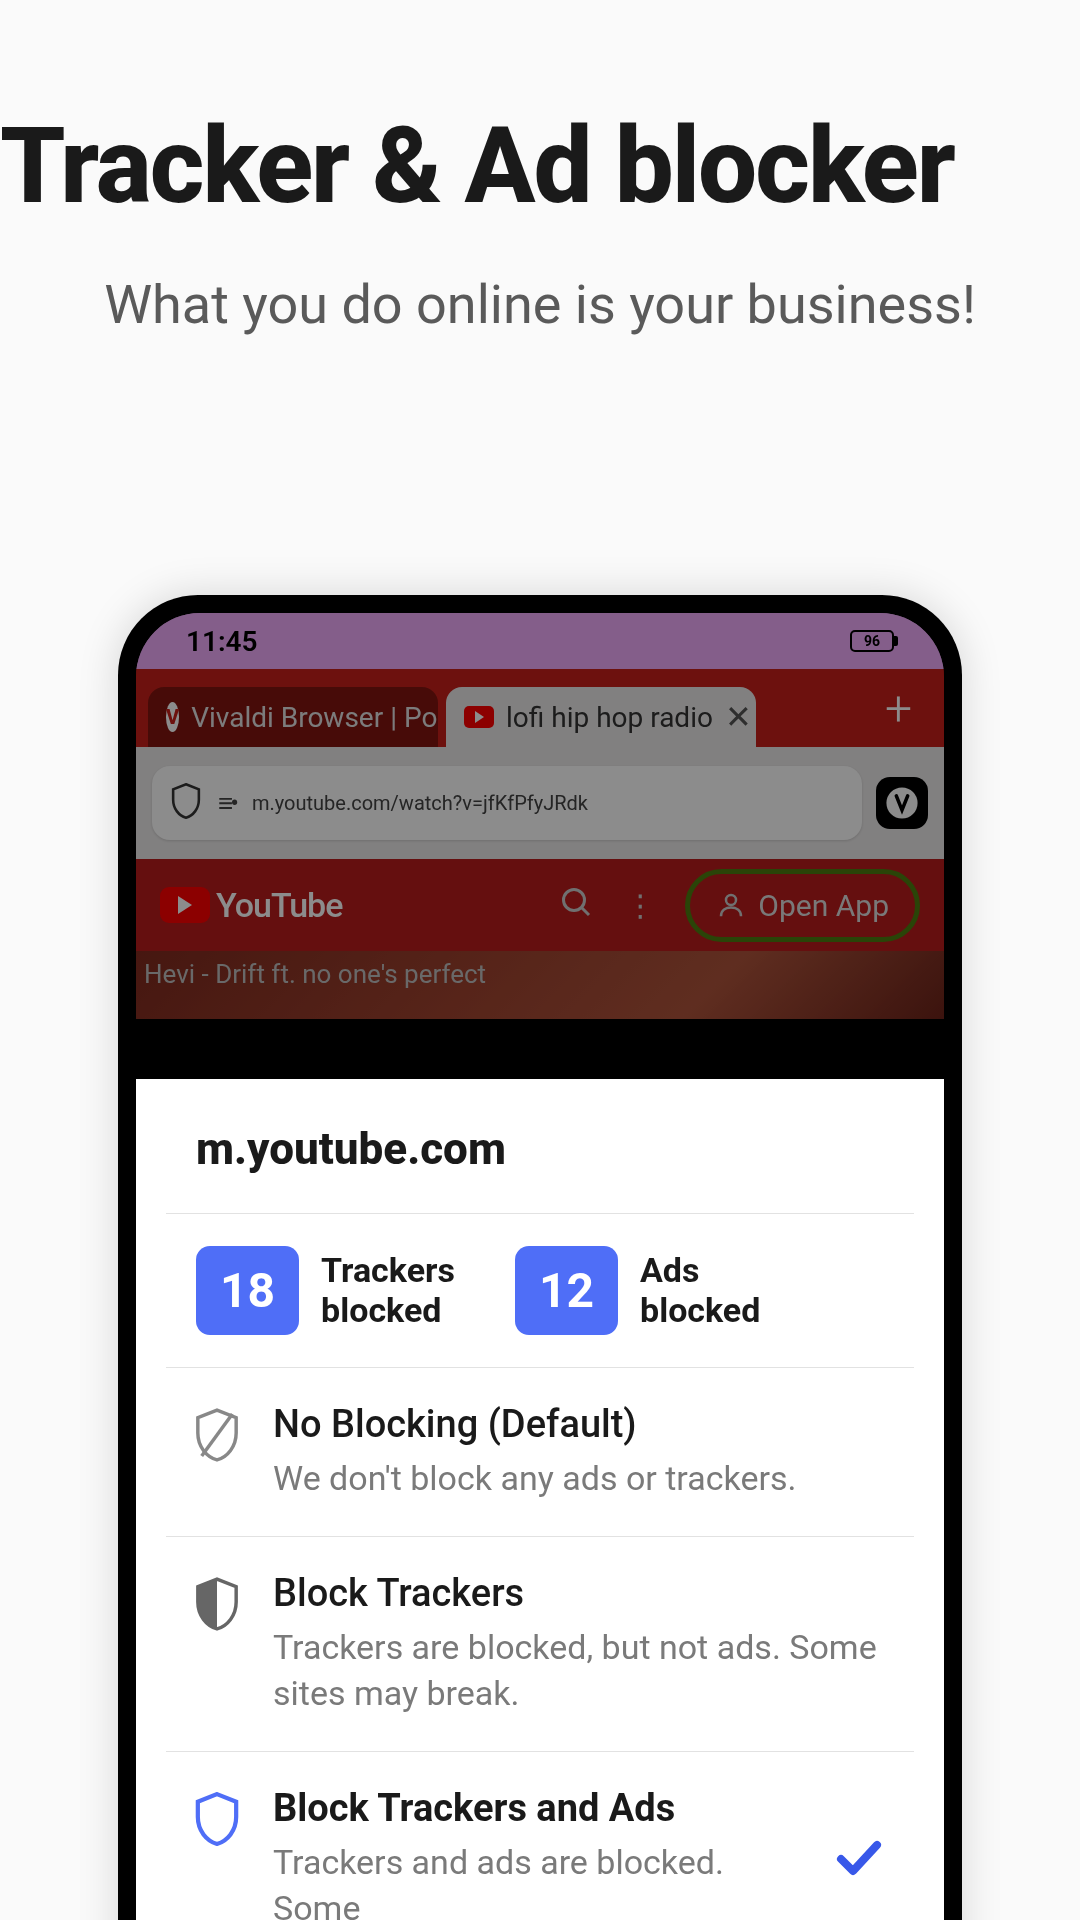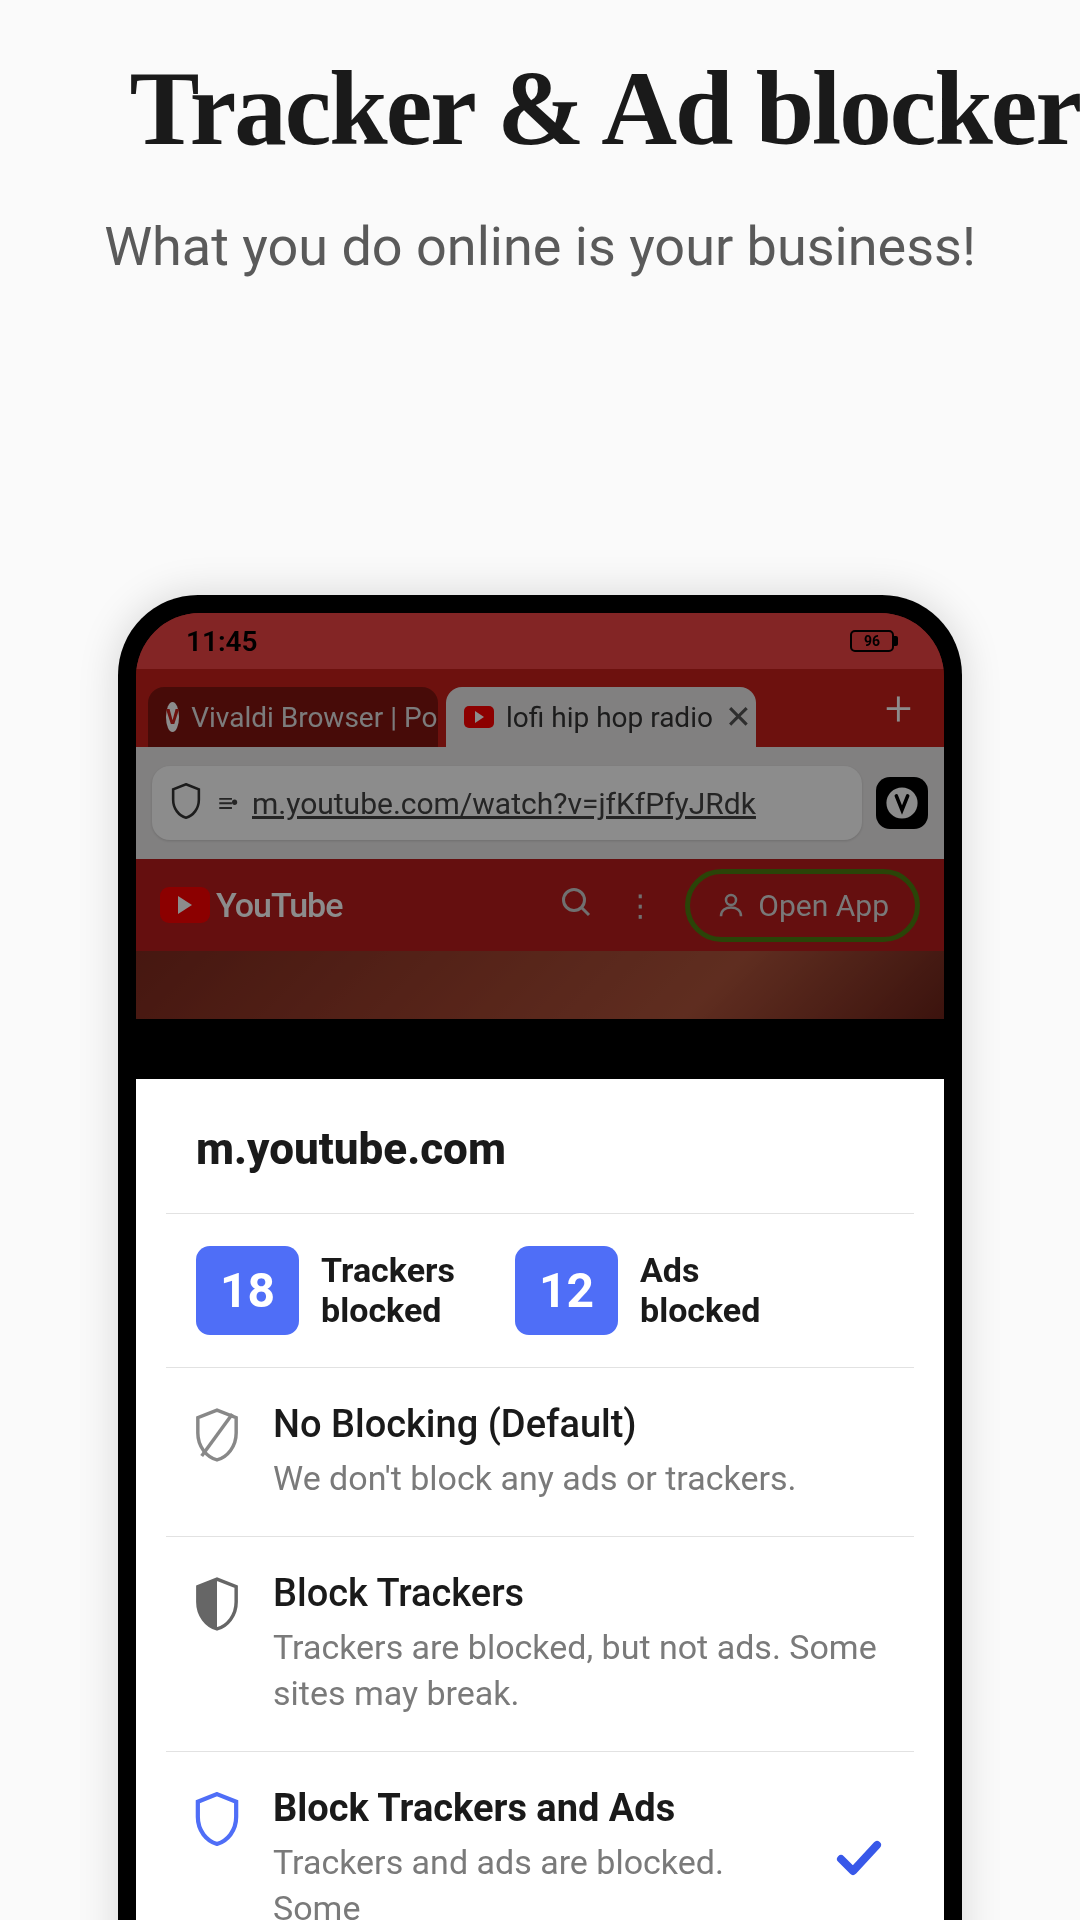--- a/index.html
+++ b/index.html
@@ -8,25 +8,24 @@
       height: 1920px;
       background: #fafafa;
       font-family: -apple-system, BlinkMacSystemFont, "Segoe UI", Roboto, Helvetica, Arial, sans-serif;
       overflow: hidden;
       position: relative;
     }
     .hero-title {
       font-size: 105px;
       font-weight: 800;
       color: #1a1a1a;
-      text-align: right;
+      text-align: left;
       line-height: 1.08;
-      margin-top: 52px;
+      margin-top: 110px;
       letter-spacing: -2px;
-      font-family: Liberation Serif, serif;
     }
     .hero-subtitle {
       font-size: 54px;
       font-weight: 400;
       color: #5a5a5a;
       text-align: center;
       line-height: 1.2;
       margin-top: 50px;
       padding: 0 80px;
     }
@@ -53,21 +52,21 @@
     .dim-overlay {
       position: absolute;
       inset: 0;
       background: rgba(0,0,0,0.45);
       z-index: 5;
       pointer-events: none;
     }
     .status-bar {
       position: relative;
       height: 56px;
-      background: #ef4444;
+      background: #f0abfc;
       display: flex;
       justify-content: space-between;
       align-items: center;
       padding: 0 50px;
       font-size: 28px;
       font-weight: 600;
       color: #000;
     }
     .battery {
       width: 44px;
@@ -159,21 +158,21 @@
       flex: 1;
       background: #fff;
       height: 74px;
       border-radius: 18px;
       display: flex;
       align-items: center;
       padding: 0 18px;
       gap: 16px;
       box-shadow: 0 1px 3px rgba(0,0,0,0.15);
     }
-    .url-text { font-size: 30px; color: #444; overflow: hidden; white-space: nowrap; text-decoration: underline; }
+    .url-text { font-size: 20px; color: #444; overflow: hidden; white-space: nowrap; }
     .vivaldi-btn {
       width: 52px; height: 52px; border-radius: 14px;
       background: #000; display: flex; align-items: center; justify-content: center;
     }
     .vivaldi-btn svg { width: 34px; height: 34px; }
     .content-area {
       position: relative;
       background: #b91c1c;
       height: 160px;
     }
@@ -341,20 +340,21 @@
           <span style="color:#ccc;font-size:30px">⋮</span>
           <div class="open-app">
             <svg width="30" height="30" viewBox="0 0 24 24" fill="none" stroke="#ccc" stroke-width="2">
                 <circle cx="12" cy="8" r="4"></circle>
                 <path d="M4 21 C4 16 8 14 12 14 C16 14 20 16 20 21"></path>
               </svg>
             <span>Open App</span>
           </div>
         </div>
       </div>
+      <div class="video-title">Hevi - Drift ft. no one's perfect</div>
     </div>
 
     <div class="dim-overlay" style="height:466px"></div>
 
     <div class="sheet">
       <div class="sheet-header">m.youtube.com</div>
       <div class="divider"></div>
 
       <div class="stats-row">
         <div class="stat">

